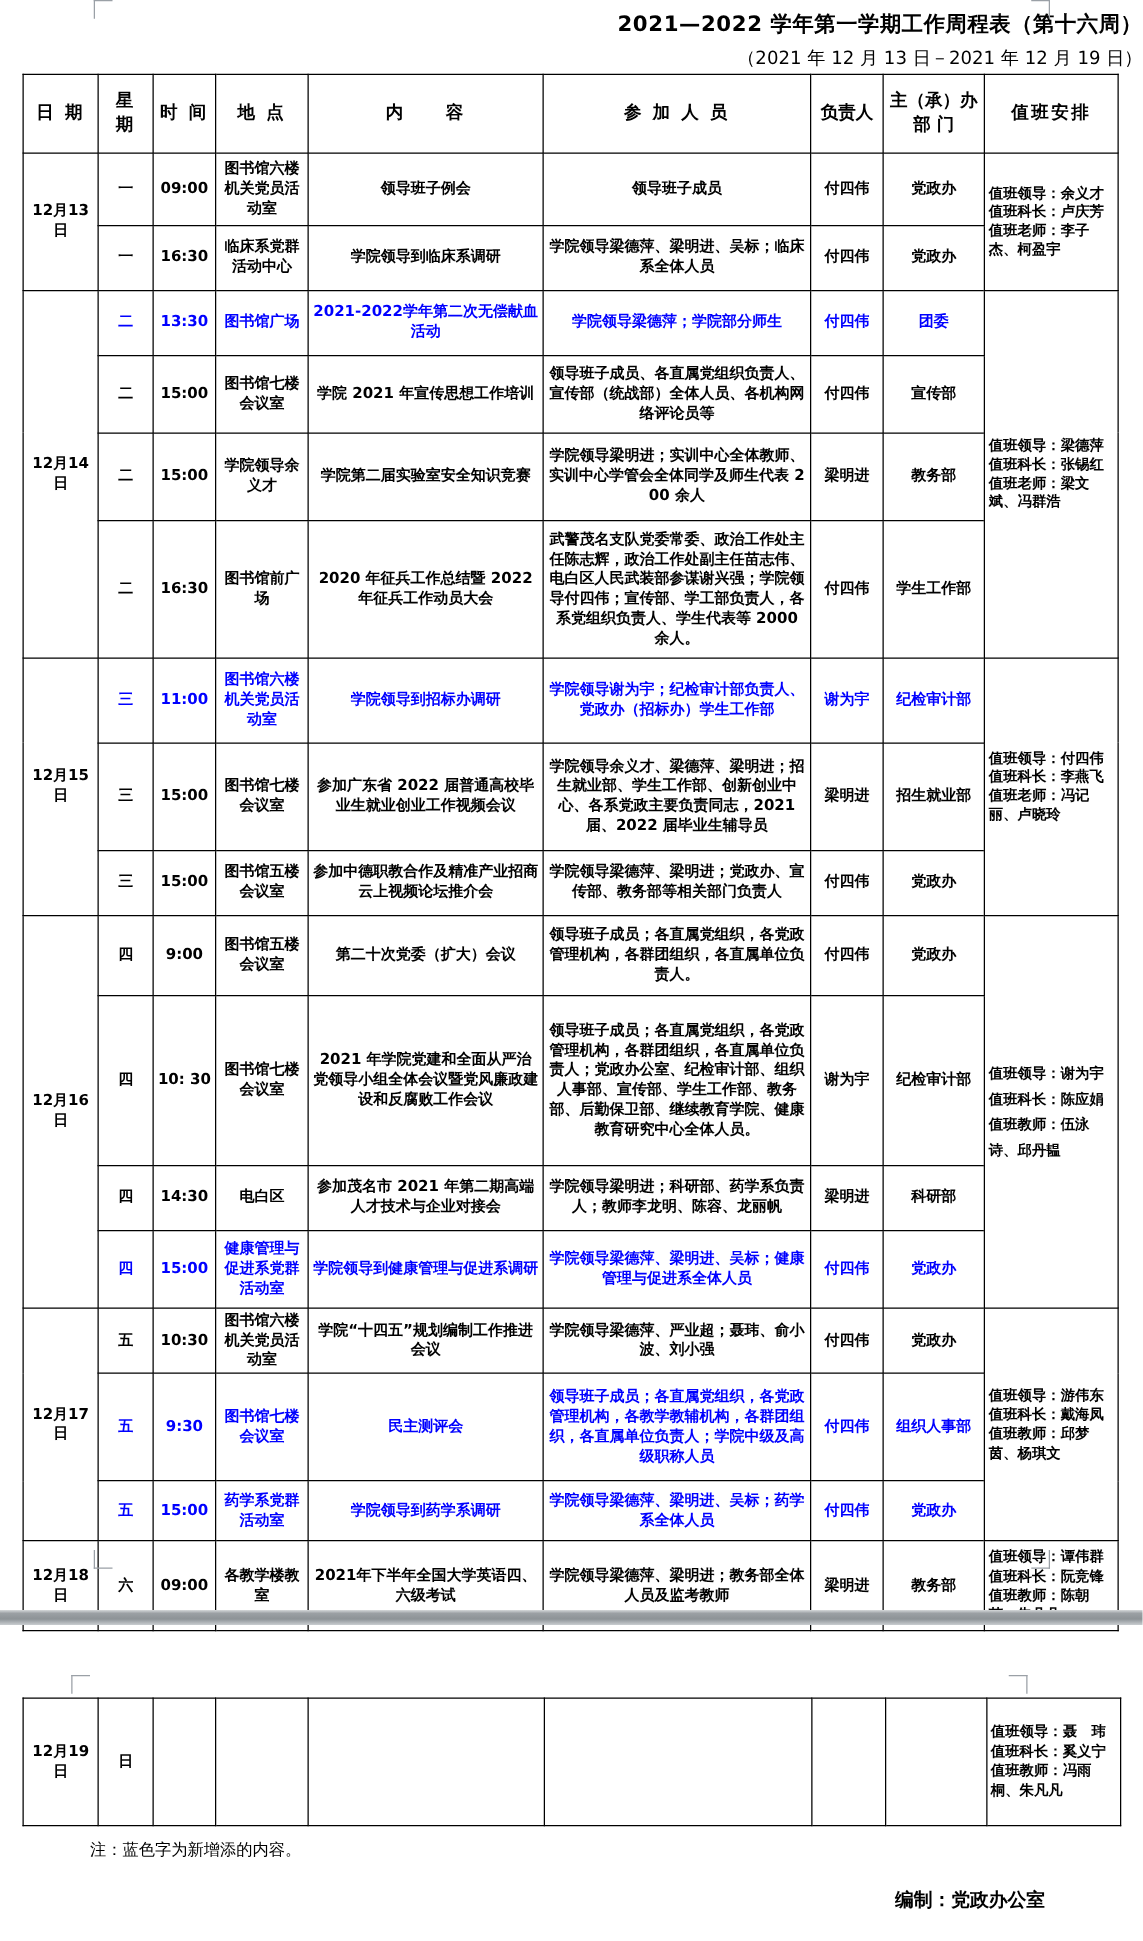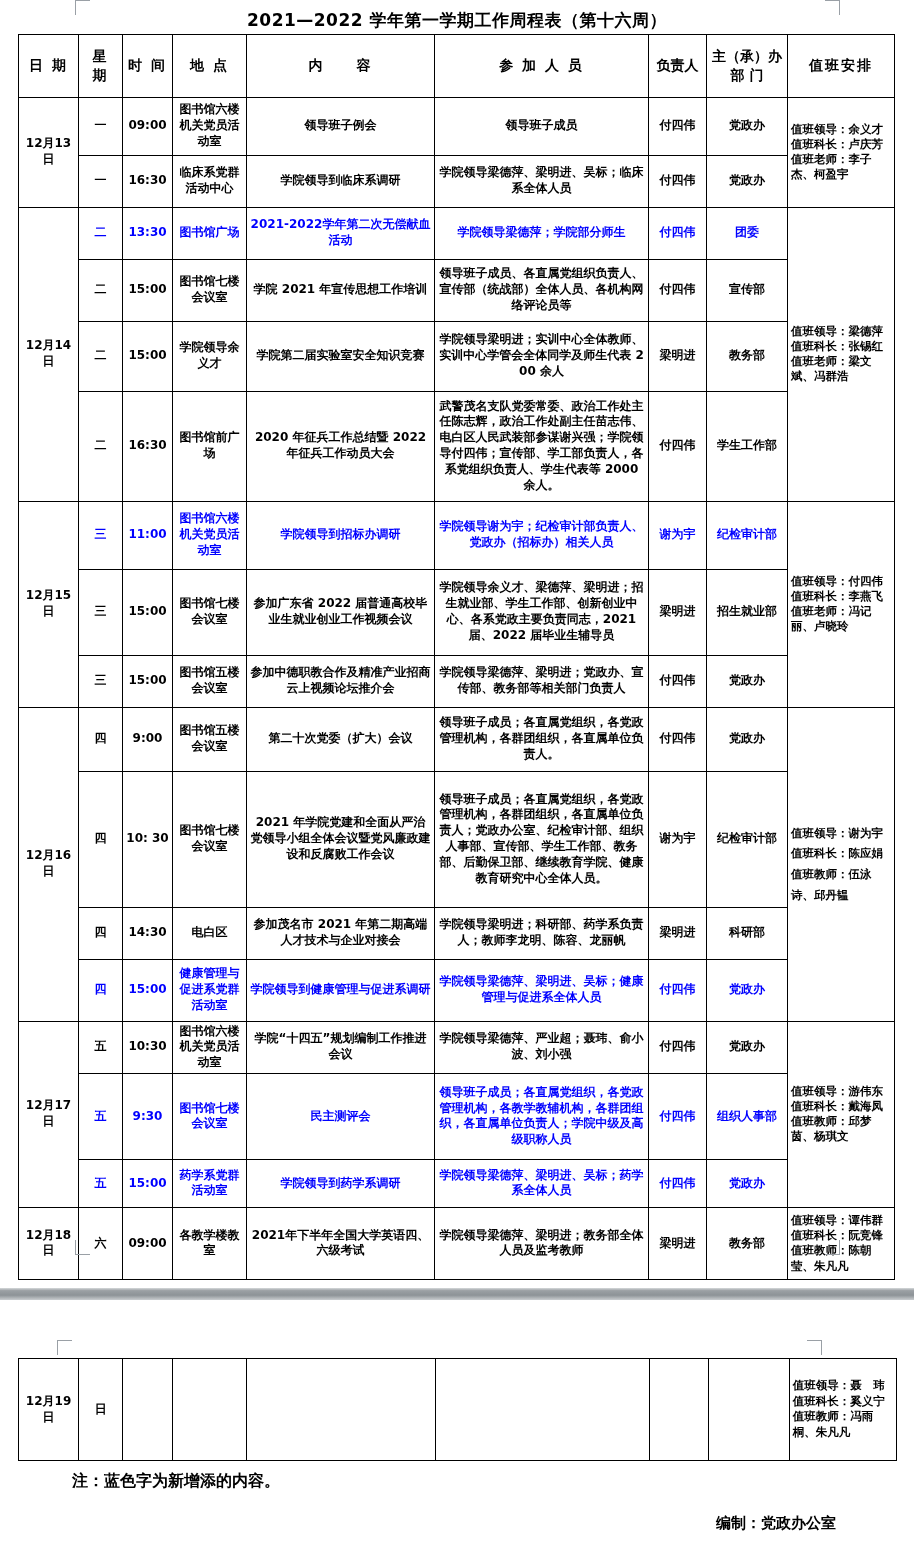--- a/index.html
+++ b/index.html
@@ -13,21 +13,21 @@
     position: relative;
     font-family: "DejaVu Sans", "Liberation Sans", sans-serif;
     color: #000000;
     overflow: hidden;
   }
   .page {
     position: relative;
     width: 914px;
   }
   .title-block {
-    text-align: center;
+    text-align: right;
     padding-top: 8px;
   }
   .doc-title {
     font-size: 17px;
     font-weight: bold;
     letter-spacing: 0.5px;
     line-height: 1.5;
   }
   .doc-subtitle {
     font-size: 14.5px;
@@ -113,42 +113,43 @@
   }
   table.sched2 td {
     border: 1px solid #000000;
     padding: 19px 3px;
     vertical-align: middle;
     font-weight: bold;
     line-height: 1.36;
   }
   .footnote {
     margin: 10px 12px 0 72px;
-    font-size: 16px;
-    font-weight: bold;
+    font-size: 13px;
+    font-weight: normal;
   }
   .prepared {
     margin: 22px 78px 0 0;
     text-align: right;
     font-size: 15px;
     font-weight: bold;
   }
 </style>
 </head>
 <body>
 
 <div class="page">
 
   <div class="crop tl"></div>
   <div class="crop tr"></div>
   <div class="crop bl"></div>
   <div class="crop br"></div>
 
   <div class="title-block">
     <div class="doc-title">2021—2022 学年第一学期工作周程表（第十六周）</div>
+    <div class="doc-subtitle">（2021 年 12 月 13 日－2021 年 12 月 19 日）</div>
   </div>
 
   <div class="tbl-wrap">
     <table class="sched">
       <colgroup>
         <col class="c-date">
           <col class="c-week">
           <col class="c-time">
           <col class="c-place">
         <col class="c-content">
@@ -228,21 +229,21 @@
             <td class="lft">武警茂名支队党委常委、政治工作处主任陈志辉，政治工作处副主任苗志伟、电白区人民武装部参谋谢兴强；学院领导付四伟；宣传部、学工部负责人，各系党组织负责人、学生代表等 2000 余人。</td>
             <td class="ctr">付四伟</td>
             <td class="ctr">学生工作部</td>
           </tr>
           <tr style="height: 68px;">
             <td class="ctr" rowspan="3">12月15日</td>
             <td class="ctr blue">三</td>
             <td class="ctr blue">11:00</td>
             <td class="ctr blue">图书馆六楼机关党员活动室</td>
             <td class="ctr blue">学院领导到招标办调研</td>
-            <td class="lft blue">学院领导谢为宇；纪检审计部负责人、党政办（招标办）相关人员</td>
+            <td class="lft blue">学院领导谢为宇；纪检审计部负责人、党政办（招标办）学生工作部</td>
             <td class="ctr blue">谢为宇</td>
             <td class="ctr blue">纪检审计部</td>
             <td class="duty-cell" rowspan="3">值班领导：付四伟<br>值班科长：李燕飞<br>值班老师：冯记丽、卢晓玲</td>
           </tr>
           <tr style="height: 86px;">
             <td class="ctr">三</td>
             <td class="ctr">15:00</td>
             <td class="ctr">图书馆七楼会议室</td>
             <td class="ctr">参加广东省 2022 届普通高校毕业生就业创业工作视频会议</td>
             <td class="lft">学院领导余义才、梁德萍、梁明进；招生就业部、学生工作部、创新创业中心、各系党政主要负责同志，2021 届、2022 届毕业生辅导员</td>

